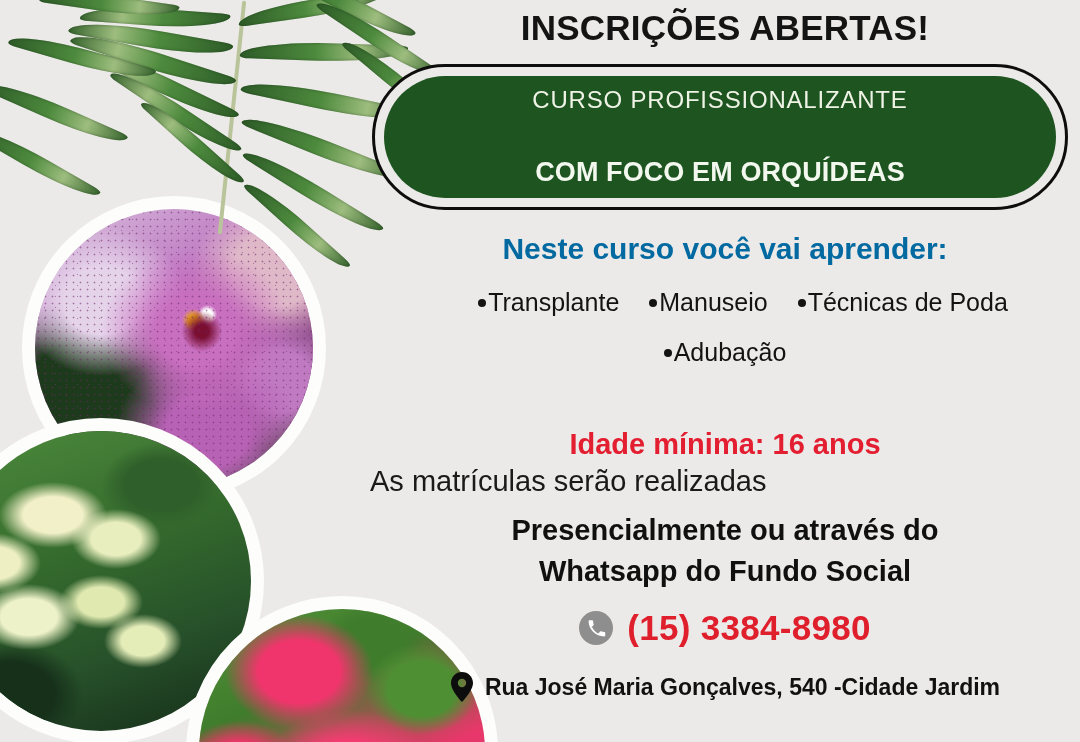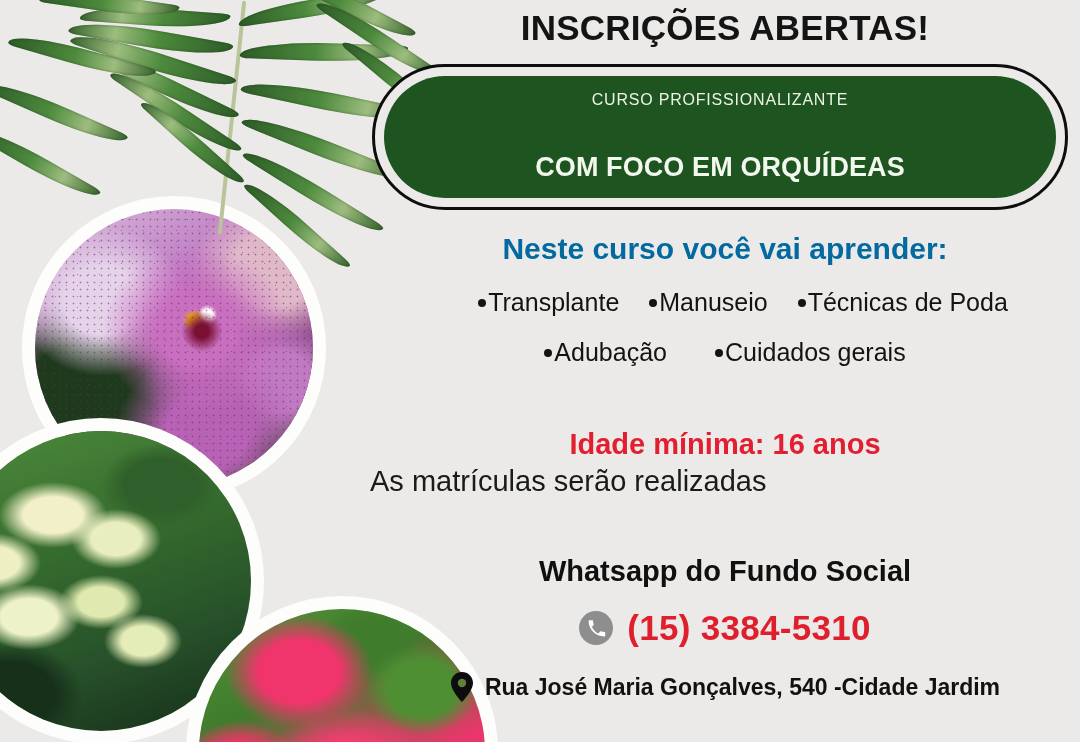--- a/index.html
+++ b/index.html
@@ -103,21 +103,21 @@
     border-radius:74px;
     background:#ebeae8;
   }
   .banner{
     position:absolute;left:12px;top:12px;right:12px;bottom:12px;
     background:#1d5420;
     border-radius:62px;
     display:flex;flex-direction:column;align-items:center;justify-content:center;
   }
   .banner-sub{
-    color:#eef3e6;font-size:16px;letter-spacing:.8px;
+    color:#eef3e6;font-size:24px;letter-spacing:.8px;
     font-weight:normal;margin-bottom:12px;
   }
   .banner-title{
     color:#f3f8ee;font-size:27px;font-weight:bold;line-height:1.16;
     text-align:center;letter-spacing:.1px;padding:0 12px;
   }
 
   .learn-head{
     position:absolute;left:0;top:232px;width:710px;text-align:center;
     font-size:30px;font-weight:bold;color:#0369a1;
@@ -242,42 +242,38 @@
         <span class="dot"></span>
         <span>Técnicas de Poda</span>
       </div>
     </div>
 
     <div class="bullets-row r2">
       <div class="bullet">
         <span class="dot"></span>
         <span>Adubação</span>
       </div>
-      <div class="bullet">
-        <span class="dot"></span>
-        <span>Cuidados gerais</span>
-      </div>
     </div>
 
     <div class="age">Idade mínima: 16 anos</div>
 
     <div class="enroll-normal">As matrículas serão realizadas</div>
 
     <div class="enroll-bold">
-      <br>
+      <span>Presencialmente ou através do</span><br>
       <span>Whatsapp do Fundo Social</span>
     </div>
 
     <div class="phone-line">
       <span class="phone-icon">
         <svg viewBox="0 0 24 24" aria-hidden="true">
           <path d="M6.6 10.8c1.7 3.3 4.3 5.9 7.6 7.6l2.5-2.5c.3-.3.8-.4 1.2-.3 1.3.4 2.7.7 4.1.7.6 0 1 .4 1 1V21c0 .6-.4 1-1 1C10.7 22 2 13.3 2 2.6c0-.6.4-1 1-1h3.7c.6 0 1 .4 1 1 0 1.4.2 2.8.7 4.1.1.4 0 .9-.3 1.2l-2.5 2.9z"></path>
         </svg>
       </span>
-      <span class="phone-num">(15) 3384-5310</span>
+      <span class="phone-num">(15) 3384-8980</span>
     </div>
 
     <div class="addr-line">
       <span class="pin-icon">
         <svg viewBox="0 0 24 30" aria-hidden="true">
           <path d="M12 0C5.9 0 1 4.9 1 11c0 8 11 19 11 19s11-11 11-19c0-6.1-4.9-11-11-11zm0 15.2a4.2 4.2 0 1 1 0-8.4 4.2 4.2 0 0 1 0 8.4z"></path>
         </svg>
       </span>
       <span class="addr-text">Rua José Maria Gonçalves, 540 -Cidade Jardim</span>
     </div>

